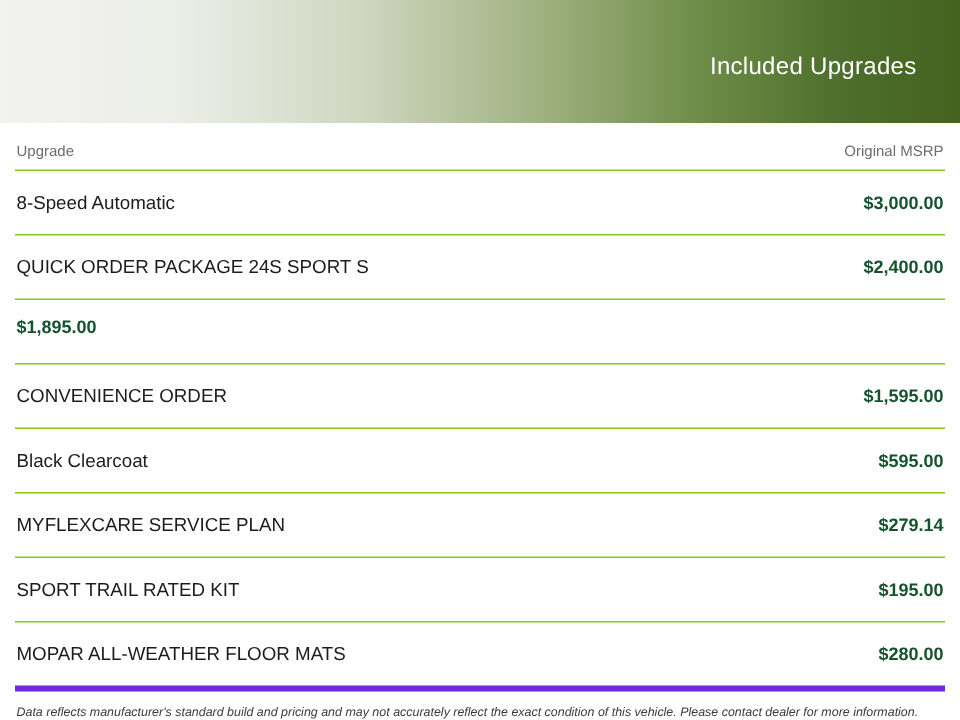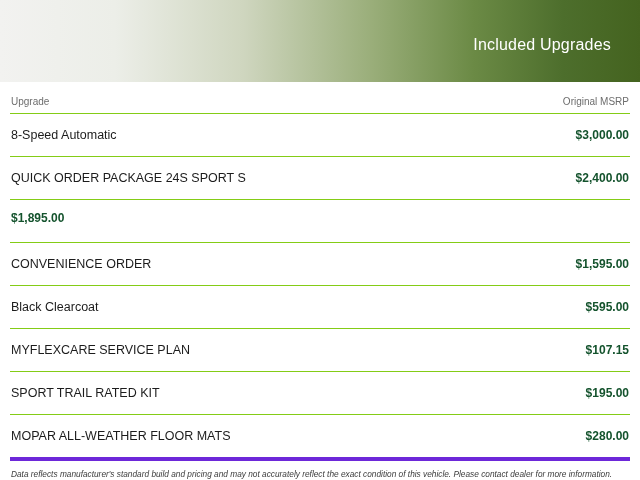--- a/index.html
+++ b/index.html
@@ -121,21 +121,21 @@
       <div class="price">$1,595.00</div>
     </div>
 
     <div class="row">
       <div class="name">Black Clearcoat</div>
       <div class="price">$595.00</div>
     </div>
 
     <div class="row">
       <div class="name">MYFLEXCARE SERVICE PLAN</div>
-      <div class="price">$107.15</div>
+      <div class="price">$279.14</div>
     </div>
 
     <div class="row">
       <div class="name">SPORT TRAIL RATED KIT</div>
       <div class="price">$195.00</div>
     </div>
 
     <div class="row">
       <div class="name">MOPAR ALL-WEATHER FLOOR MATS</div>
       <div class="price">$280.00</div>

